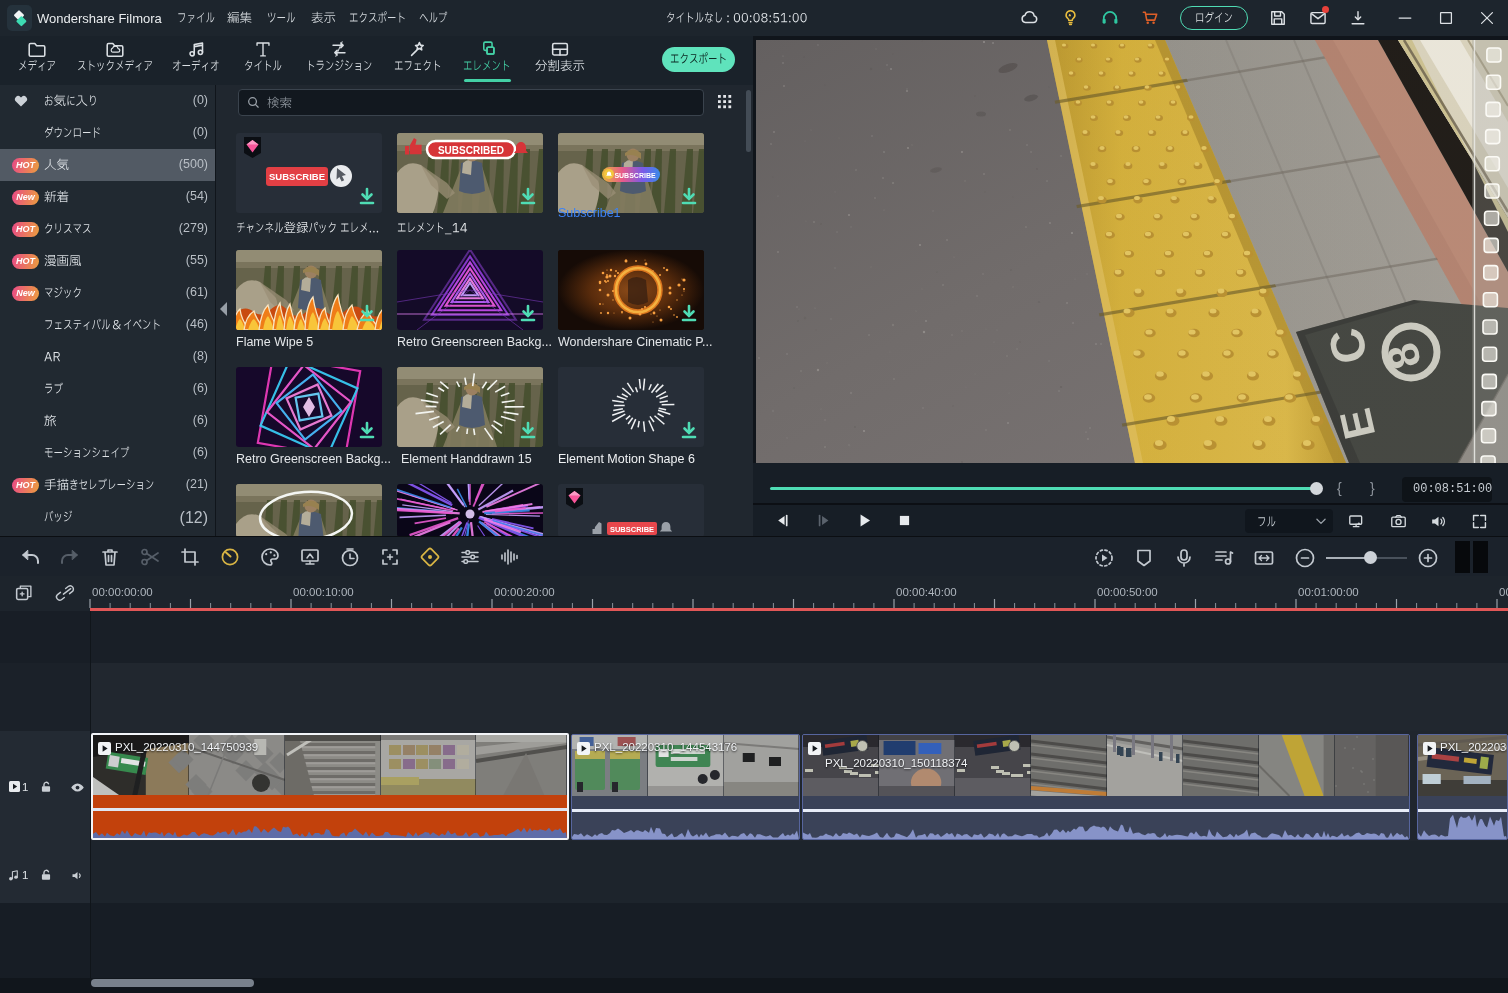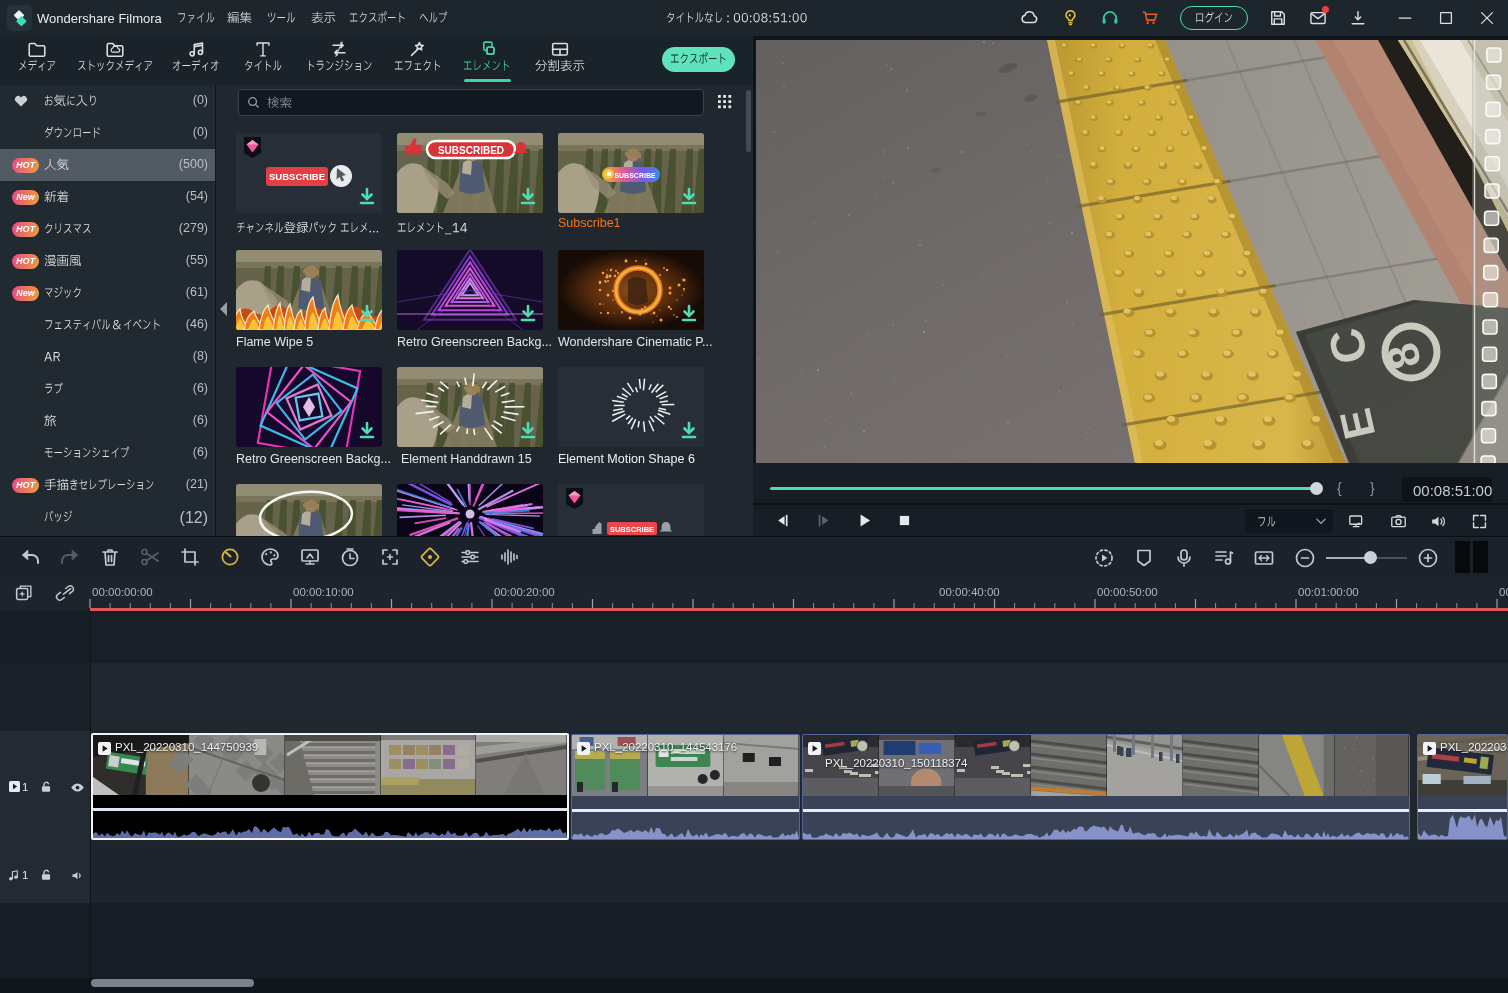--- a/index.html
+++ b/index.html
@@ -325,21 +325,21 @@
       <circle cx="7" cy="7" r="5" fill="#f3c73e"></circle>
       <path d="M7 3.8c1.6 0 2.6 1.3 2.6 2.9v1.2l1 1.3H3.4l1-1.3V6.7c0-1.6 1-2.9 2.6-2.9Z" fill="#fff" transform="scale(0.8) translate(1.8,1.8)"></path>
       <text x="33" y="10.5" font-size="7" font-weight="bold" fill="#fff" text-anchor="middle" font-family="Liberation Sans">SUBSCRIBE</text>
     </g>
     <g transform="translate(124,56)" stroke="#4fdcb4" stroke-width="2.6" stroke-linecap="round" fill="none">
       <path d="M7 0v9.5"></path>
       <path d="M2.5 5.5 7 10l4.5-4.5"></path>
       <path d="M1 14h12"></path>
     </g>
   </svg>
-<div class="abs" style="left:558px;top:216px;font-size:12.5px;color:#f97316;">Subscribe1</div>
+<div class="abs" style="left:558px;top:206px;font-size:12.5px;color:#3b82f6;">Subscribe1</div>
 <svg class="abs" style="left:236px;top:250px;border-radius:3px" width="146" height="80" viewBox="0 0 146 80">
     <rect width="146" height="80" fill="#6e6a52"></rect>
     <rect width="146" height="14" fill="#a19a82"></rect>
     <rect y="12" width="146" height="6" fill="#857e66"></rect>
     <path d="M29 16 L23 80 L34 80 L35 16 Z" fill="#47512e" opacity="0.85"></path>
     <path d="M42 16 L36 80 L47 80 L48 16 Z" fill="#47512e" opacity="0.85"></path>
     <path d="M58 16 L52 80 L63 80 L64 16 Z" fill="#47512e" opacity="0.85"></path>
     <path d="M71 16 L65 80 L76 80 L77 16 Z" fill="#47512e" opacity="0.85"></path>
     <path d="M84 16 L78 80 L89 80 L90 16 Z" fill="#47512e" opacity="0.85"></path>
     <path d="M100 16 L94 80 L105 80 L106 16 Z" fill="#47512e" opacity="0.85"></path>
@@ -1108,21 +1108,21 @@
     <rect x="725.9" y="361.6" width="14" height="14" rx="3" fill="#f0eee6" fill-opacity="0.6" stroke="#fbfaf5" stroke-width="1.6"></rect>
     <rect x="725.5" y="388.8" width="14" height="14" rx="3" fill="#f0eee6" fill-opacity="0.6" stroke="#fbfaf5" stroke-width="1.6"></rect>
     <rect x="725.1" y="416.0" width="14" height="14" rx="3" fill="#f0eee6" fill-opacity="0.6" stroke="#fbfaf5" stroke-width="1.6"></rect>
   </svg>
 <div class="abs" style="left:753px;top:463px;width:755px;height:40px;background:#171e26"></div>
 <div class="abs" style="left:770px;top:487px;width:546px;height:3px;background:#4fdcb4;border-radius:2px"></div>
 <div class="abs" style="left:1310px;top:482px;width:13px;height:13px;background:#d3d7db;border-radius:50%"></div>
 <div class="abs" style="left:1337px;top:480px;font-size:14px;color:#8d949c;">{</div>
 <div class="abs" style="left:1370px;top:480px;font-size:14px;color:#8d949c;">}</div>
 <div class="abs" style="left:1402px;top:477px;width:90px;height:25px;background:#0e1318;border-radius:4px"></div>
-<div class="abs" style="left:1413px;top:482px;font-size:15px;color:#c6ccd2;">00:08:51:00</div>
+<div class="abs" style="left:1413px;top:482px;font-size:12px;color:#c6ccd2;font-family:Liberation Mono, monospace;">00:08:51:00</div>
 <div class="abs" style="left:753px;top:503px;width:755px;height:2px;background:#0c0f14"></div>
 <div class="abs" style="left:753px;top:505px;width:755px;height:32px;background:#171e26"></div>
 <svg class="abs" style="left:775px;top:512px;" width="17" height="17" viewBox="0 0 24 24" fill="none" stroke="#e6e9ec" stroke-width="1.7" stroke-linecap="round" stroke-linejoin="round">
     <path d="M16.5 5v14" stroke-width="2.4"></path>
     <path d="M4.5 12 13.5 5.5v13Z" fill="#e6e9ec" stroke="none"></path>
   </svg>
 <svg class="abs" style="left:815px;top:512px;" width="17" height="17" viewBox="0 0 24 24" fill="none" stroke="#5a626c" stroke-width="1.7" stroke-linecap="round" stroke-linejoin="round">
     <path d="M6.5 5v14" stroke-width="2.4"></path>
     <path d="M19 12 10 5.5v13Z" fill="#5a626c" stroke="none"></path>
   </svg>
@@ -1323,21 +1323,21 @@
     <line x1="1416.6" y1="27" x2="1416.6" y2="32" stroke="#8b929a" stroke-width="1"></line>
     <line x1="1436.7" y1="27" x2="1436.7" y2="32" stroke="#8b929a" stroke-width="1"></line>
     <line x1="1456.8" y1="27" x2="1456.8" y2="32" stroke="#8b929a" stroke-width="1"></line>
     <line x1="1476.9" y1="27" x2="1476.9" y2="32" stroke="#8b929a" stroke-width="1"></line>
     <line x1="1497.0" y1="23" x2="1497.0" y2="32" stroke="#9aa1a9" stroke-width="1.2"></line>
   </svg>
 <div class="abs" style="left:92px;top:586px;font-size:11.5px;color:#aeb5bd;">00:00:00:00</div>
 <div class="abs" style="left:293px;top:586px;font-size:11.5px;color:#aeb5bd;">00:00:10:00</div>
 <div class="abs" style="left:494px;top:586px;font-size:11.5px;color:#aeb5bd;">00:00:20:00</div>
 <div class="abs" style="left:695px;top:616px;font-size:11.5px;color:#aeb5bd;">00:00:30:00</div>
-<div class="abs" style="left:896px;top:586px;font-size:11.5px;color:#aeb5bd;margin-left:43px;">00:00:40:00</div>
+<div class="abs" style="left:896px;top:586px;font-size:11.5px;color:#aeb5bd;">00:00:40:00</div>
 <div class="abs" style="left:1097px;top:586px;font-size:11.5px;color:#aeb5bd;">00:00:50:00</div>
 <div class="abs" style="left:1298px;top:586px;font-size:11.5px;color:#aeb5bd;">00:01:00:00</div>
 <div class="abs" style="left:1499px;top:586px;font-size:11.5px;color:#aeb5bd;">00:01:10:00</div>
 <div class="abs" style="left:90px;top:608px;width:1418px;height:3px;background:#e15757"></div>
 <div class="abs" style="left:0;top:611px;width:1508px;height:382px;background:#171d25"></div>
 <div class="abs" style="left:0;top:611px;width:90px;height:52px;background:#181e26"></div>
 <div class="abs" style="left:90px;top:611px;width:1418px;height:52px;background:#191f27"></div>
 <div class="abs" style="left:0;top:663px;width:90px;height:68px;background:#1b2129"></div>
 <div class="abs" style="left:90px;top:663px;width:1418px;height:68px;background:#21272f"></div>
 <div class="abs" style="left:0;top:731px;width:90px;height:110px;background:#232a33"></div>
@@ -1367,21 +1367,21 @@
   </svg>
 <div class="abs" style="left:22px;top:869px;font-size:11.5px;color:#dfe3e7;">1</div>
 <svg class="abs" style="left:39px;top:868px;" width="14" height="14" viewBox="0 0 24 24" fill="none" stroke="#c9ced4" stroke-width="1.7" stroke-linecap="round" stroke-linejoin="round">
     <rect x="5" y="10.5" width="14" height="9.5" rx="1.5" fill="#c9ced4" stroke="none"></rect>
     <path d="M8.5 10.5V8a4 4 0 0 1 7.7-1.5" stroke-width="2.4"></path>
   </svg>
 <svg class="abs" style="left:70px;top:868px;" width="15" height="15" viewBox="0 0 24 24" fill="none" stroke="#c9ced4" stroke-width="1.7" stroke-linecap="round" stroke-linejoin="round">
     <path d="M4 10v4.5h3.5L12 18V6.5L7.5 10Z" fill="#c9ced4" stroke="none"></path>
     <path d="M15 9.5a4 4 0 0 1 0 5.5" stroke-width="1.8"></path>
   </svg>
-<div class="abs" style="left:91px;top:733px;width:478px;height:107px;border:2px solid #f2f4f8;border-radius:2px;background:#000000;overflow:hidden">
+<div class="abs" style="left:91px;top:733px;width:478px;height:107px;border:2px solid #f2f4f8;border-radius:2px;background:#c2410c;overflow:hidden">
     <svg class="abs" style="left:0;top:0" width="474" height="60" viewBox="0 0 474 60">
       <g transform="translate(0,0)">
         <rect width="96" height="60" fill="#33302c"></rect>
         <path d="M0 60 L0 42 L26 60 Z" fill="#d8d8d4"></path>
         <rect x="52.800000000000004" y="8" width="43.2" height="52" fill="#9e8862"></rect>
         <path d="M0 0 L96 0 L96 8 L0 22 Z" fill="#1c1a18"></path>
         <g transform="translate(15.36,16.8) rotate(9)">
           <rect width="40.32" height="17" fill="#3d9a55"></rect>
           <rect x="2" y="3" width="10" height="11" fill="#e8e8e8"></rect>
           <rect x="14" y="4" width="24.32" height="5" fill="#fff"></rect>

